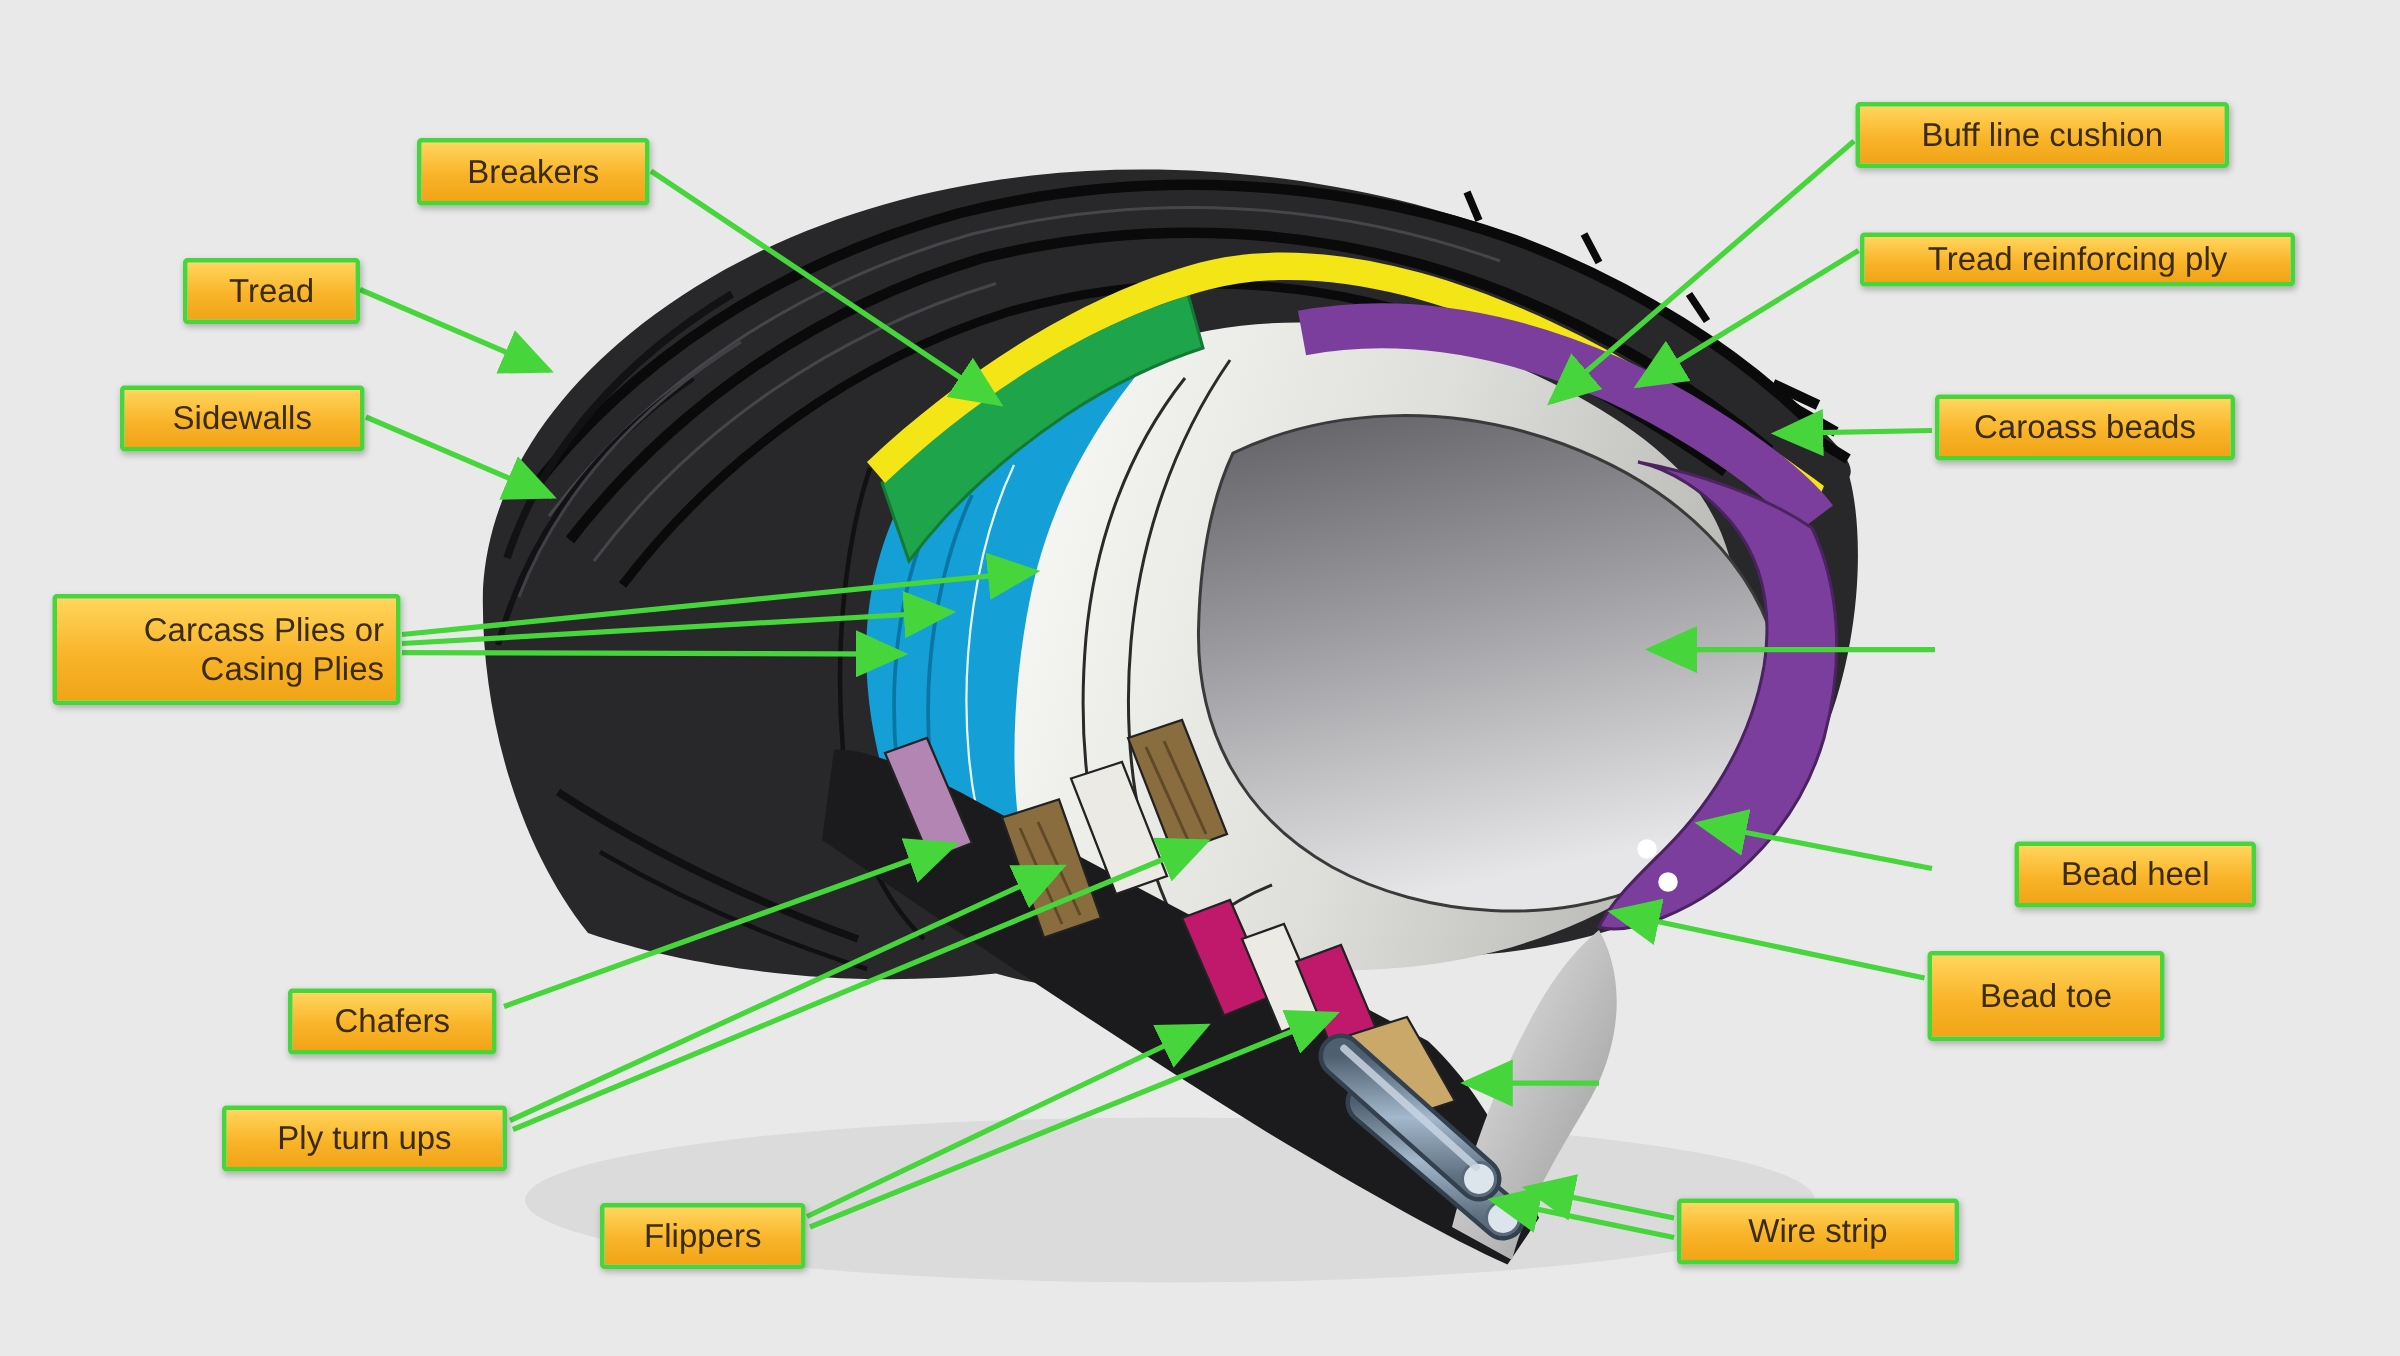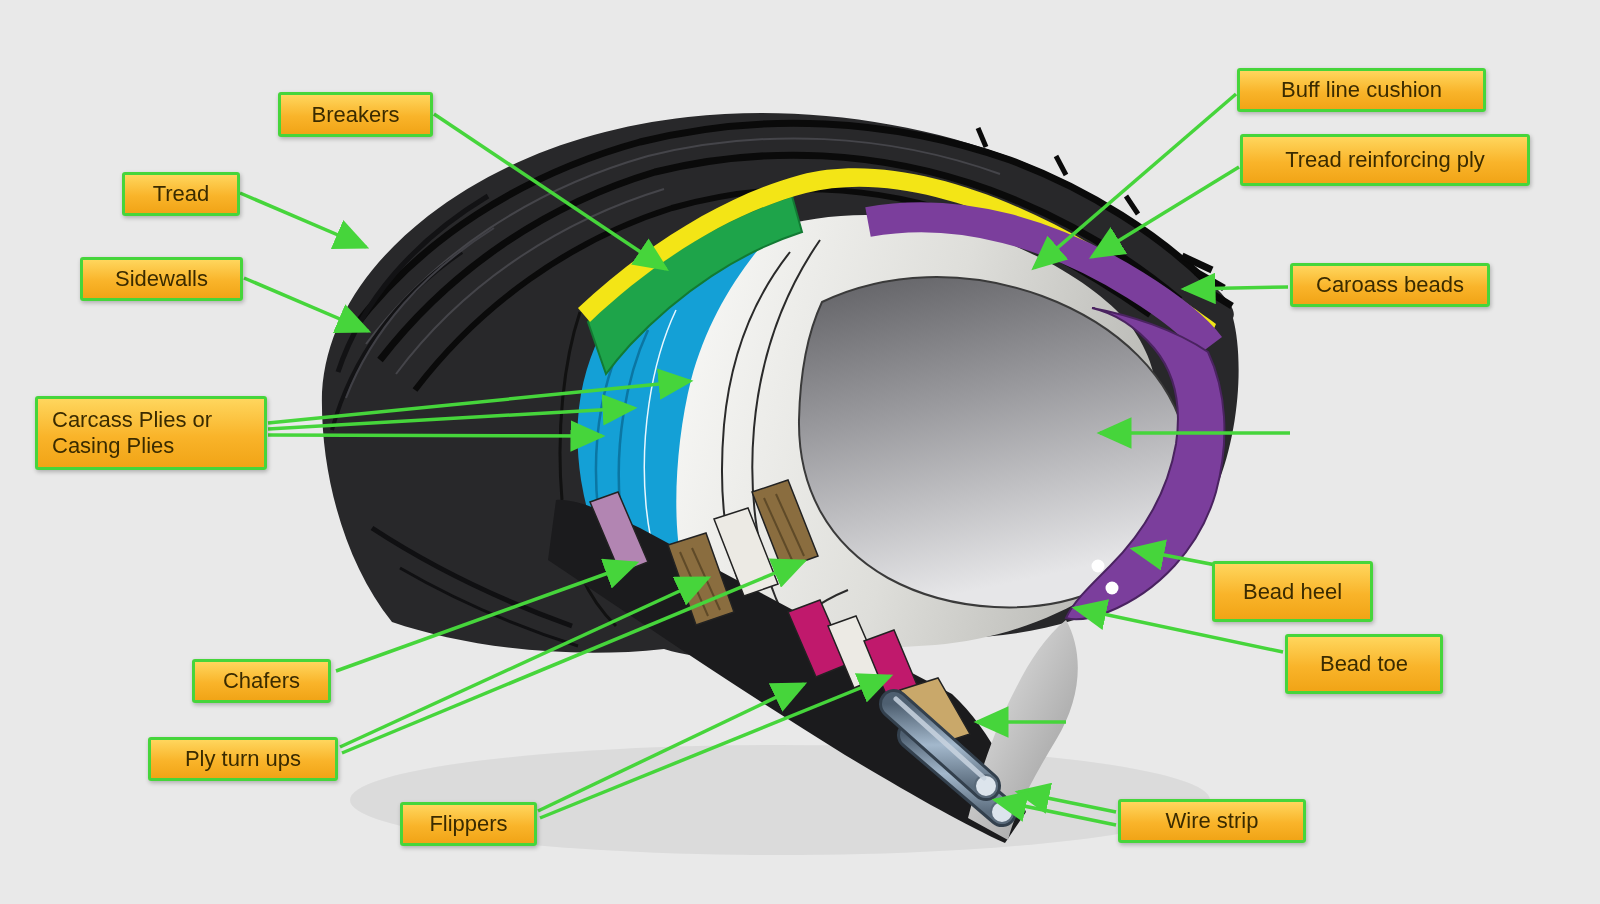--- a/index.html
+++ b/index.html
@@ -19,21 +19,21 @@
     background:linear-gradient(180deg,#ffd65d 0%,#f9b42a 55%,#f1a416 100%);
     border:3px solid #46d53b;
     border-radius:3px;
     color:#3a2b00;
     font-size:22px;
     line-height:26px;
     box-shadow:1px 2px 4px rgba(0,0,0,0.25);
     padding:12px 8px;
     z-index:5;
   }
-  .label.left{justify-content:flex-start;text-align:left;padding-left:14px;}
+  .label.left{justify-content:flex-start;text-align:right;padding-left:14px;}
 </style>
 </head>
 <body>
 
 <div class="stage">
 
   <svg class="art" viewBox="0 0 1600 904">
     <defs>
       <linearGradient id="gInterior" x1="0" y1="0" x2="0.25" y2="1">
         <stop offset="0" stop-color="#5f5f63"></stop>
@@ -236,19 +236,19 @@
   </svg>
 
   <div class="label" style="left:278px;top:92px;width:155px;height:45px">Breakers</div>
   <div class="label" style="left:122px;top:172px;width:118px;height:44px">Tread</div>
   <div class="label" style="left:80px;top:257px;width:163px;height:44px">Sidewalls</div>
   <div class="label left" style="left:35px;top:396px;width:232px;height:74px">Carcass Plies or Casing Plies</div>
   <div class="label" style="left:192px;top:659px;width:139px;height:44px">Chafers</div>
   <div class="label" style="left:148px;top:737px;width:190px;height:44px">Ply turn ups</div>
   <div class="label" style="left:400px;top:802px;width:137px;height:44px">Flippers</div>
   <div class="label" style="left:1237px;top:68px;width:249px;height:44px">Buff line cushion</div>
-  <div class="label" style="left:1240px;top:134px;width:290px;height:52px">Tread reinforcing ply</div>
+  <div class="label" style="left:1240px;top:155px;width:290px;height:36px">Tread reinforcing ply</div>
   <div class="label" style="left:1290px;top:263px;width:200px;height:44px">Caroass beads</div>
-  <div class="label" style="left:1212px;top:561px;width:161px;height:61px">Bead heel</div>
+  <div class="label" style="left:1343px;top:561px;width:161px;height:44px">Bead heel</div>
   <div class="label" style="left:1285px;top:634px;width:158px;height:60px">Bead toe</div>
   <div class="label" style="left:1118px;top:799px;width:188px;height:44px">Wire strip</div>
 
 </div>
 
 </body></html>

